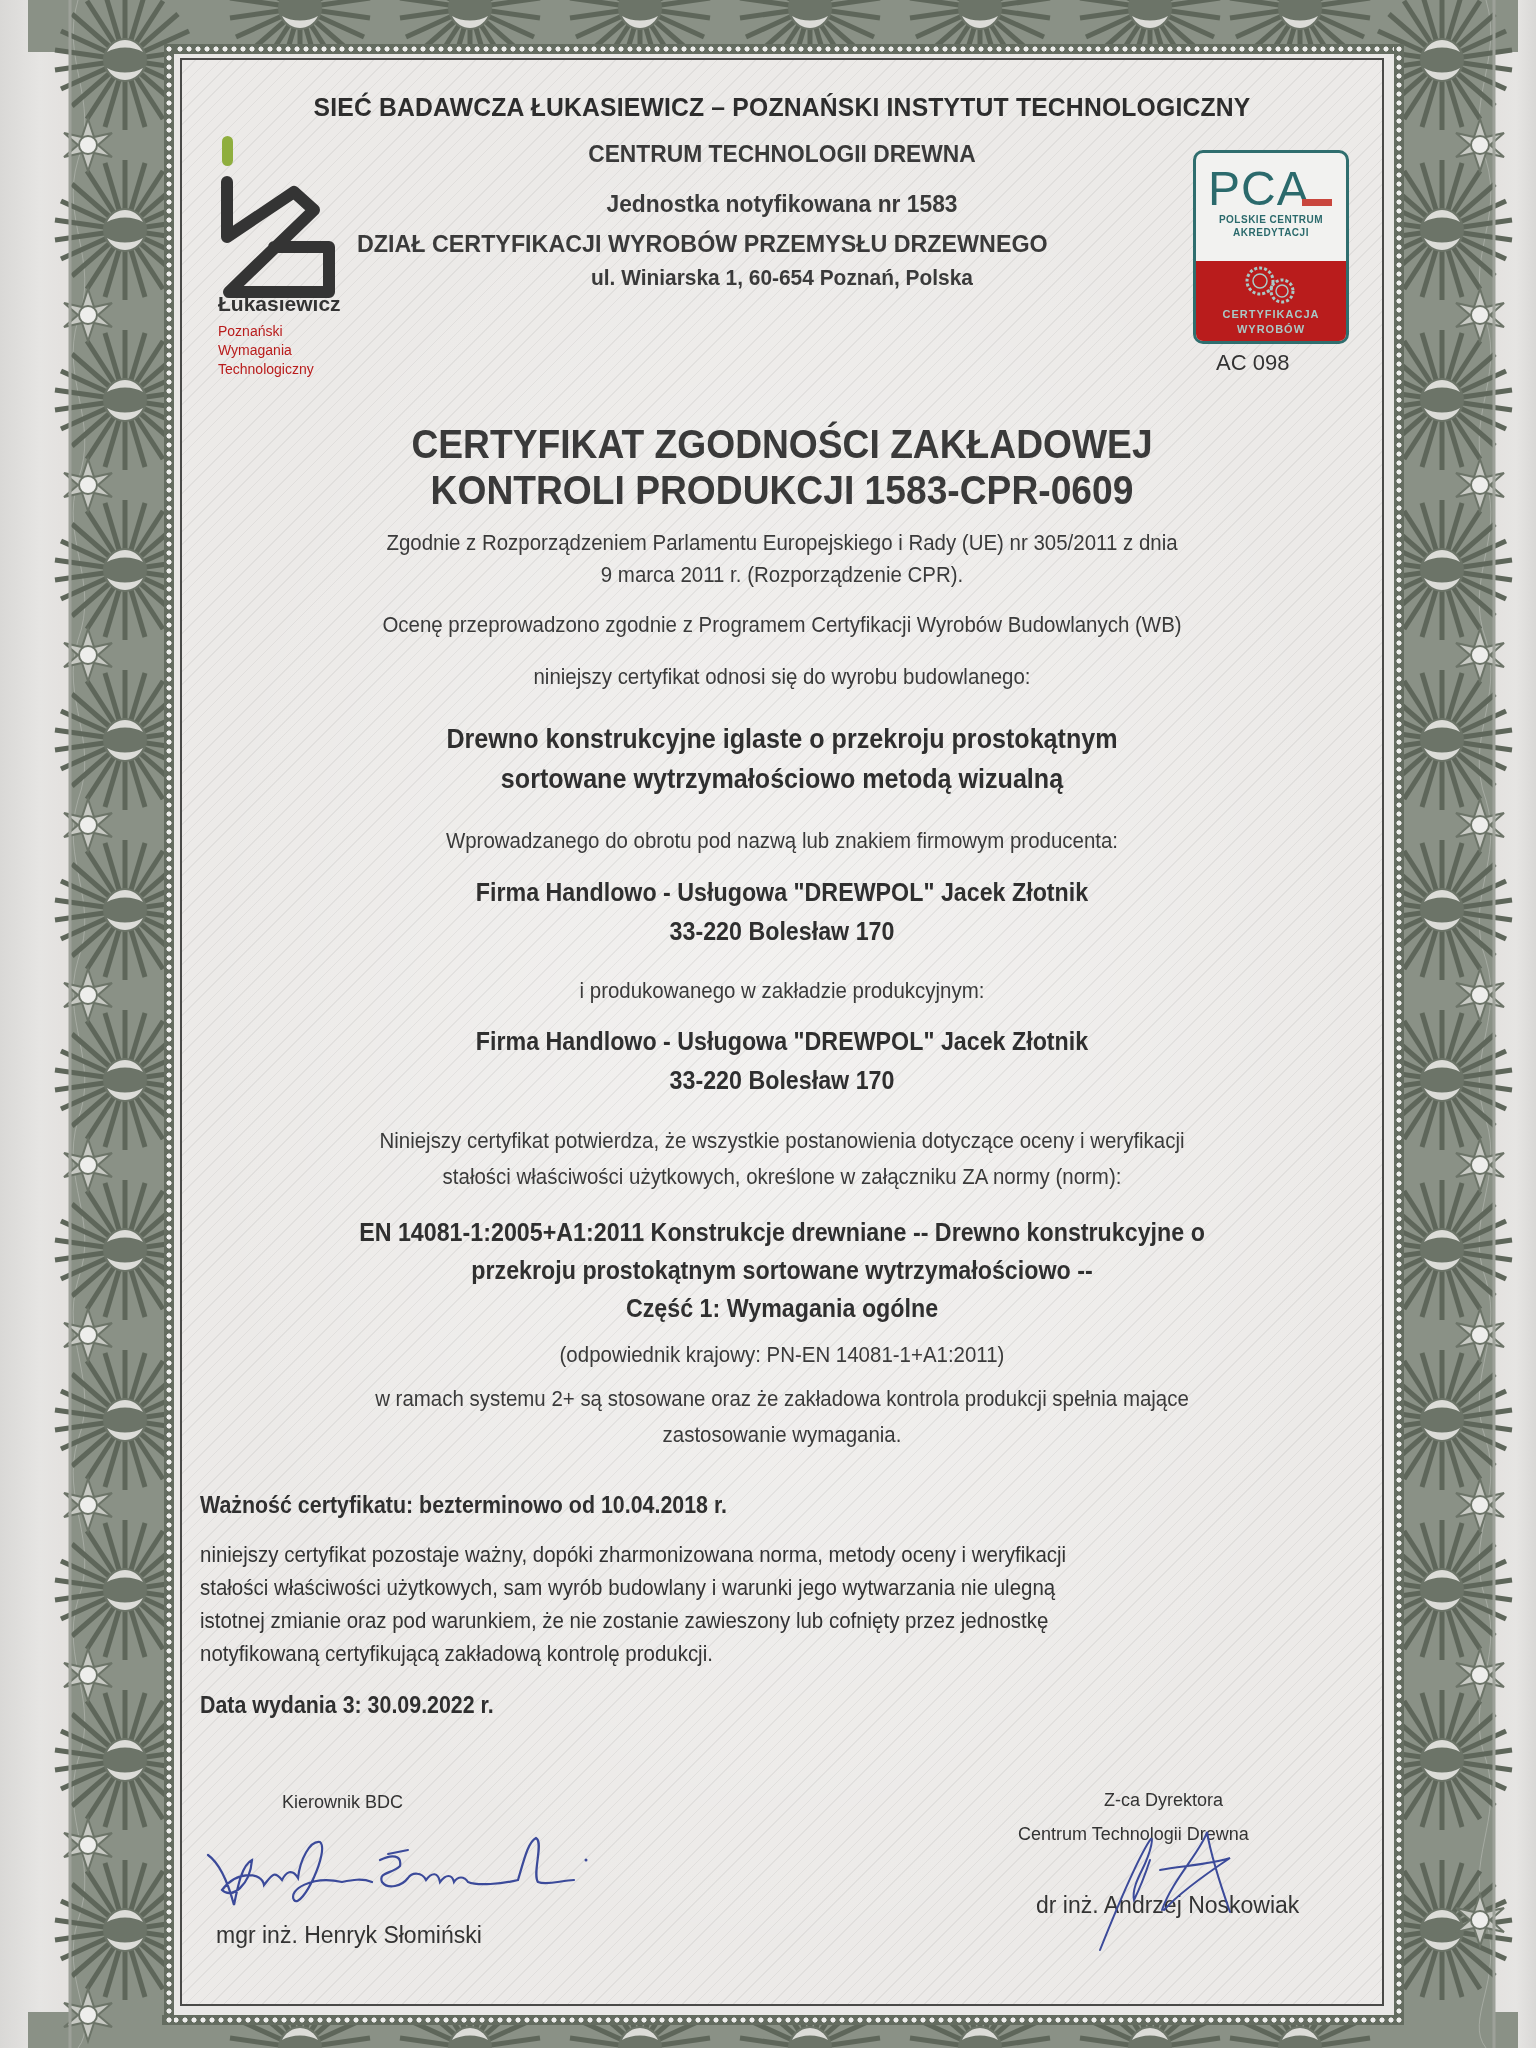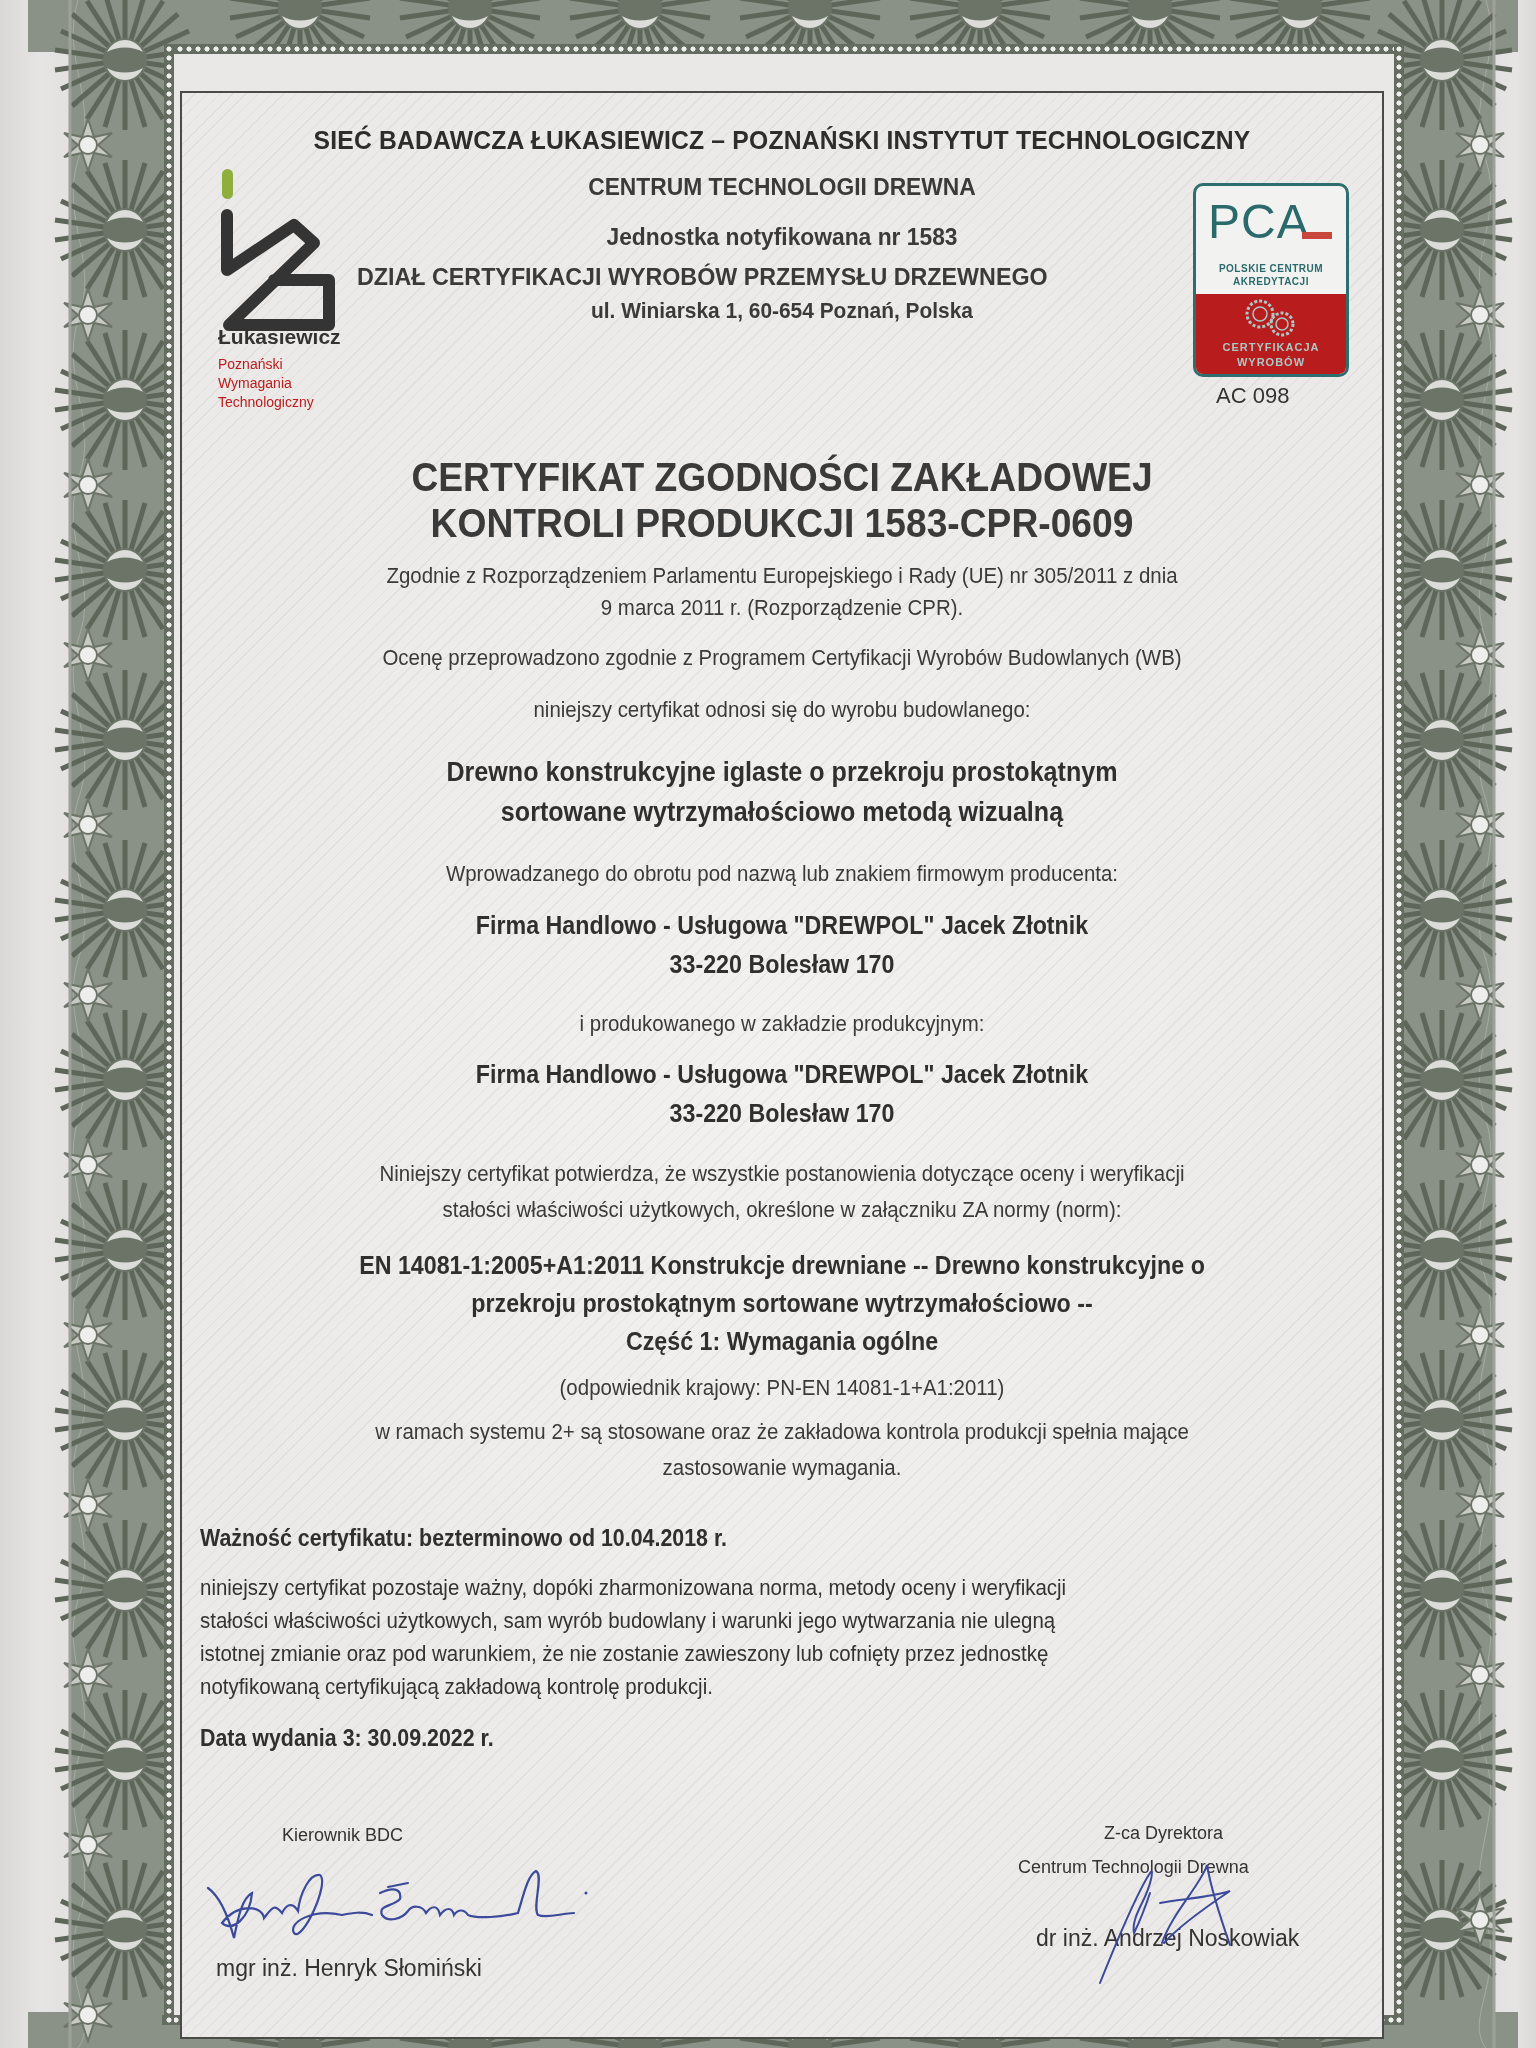--- a/index.html
+++ b/index.html
@@ -33,21 +33,20 @@
       radial-gradient(circle at 5px 5px, #efefed 2.3px, transparent 2.8px) 0 0/10px 9px,
       #646c60;
   }
   
   .sheet {
     position:absolute; left:180px; top:58px; width:1204px; height:1948px;
     background:#eceae8;
     border:2px solid #4a4a48;
     box-sizing:border-box;
     overflow:hidden;
-    margin-top:33px;
   }
   .guilloche {
     position:absolute; inset:0;
     background:
       repeating-linear-gradient(135deg, rgba(120,120,118,0.10) 0 1px, transparent 1px 9px),
       radial-gradient(ellipse at 50% 50%, rgba(255,255,255,0.35), rgba(0,0,0,0) 70%);
     pointer-events:none;
   }
   .content { position:absolute; inset:0; color:#2b2b2b; }
   .c { position:absolute; left:0; right:0; text-align:center; white-space:nowrap; }
@@ -62,21 +61,21 @@
   .logo { position:absolute; left:32px; top:72px; width:140px; height:250px; }
   .logo-name { position:absolute; left:36px; top:232px; font-size:21px; font-weight:bold; color:#333; }
   .logo-sub  { position:absolute; left:36px; top:262px; font-size:14px; line-height:19px; color:#b91c1c; }
 
   .pca {
     position:absolute; left:1011px; top:90px; width:150px; height:188px;
     border:3px solid #2f6e6e; border-radius:10px; background:#f2f2f0; overflow:hidden;
   }
   .pca-letters { position:absolute; left:12px; top:8px; font-size:48px; font-weight:normal; color:#2b6a6c; letter-spacing:1px; }
   .pca-red { position:absolute; left:106px; top:46px; width:30px; height:7px; background:#c9463d; }
-  .pca-sub { position:absolute; left:0; right:0; top:76px; text-align:center; font-size:10px; font-weight:bold; color:#2b6a6c; line-height:13px; letter-spacing:0.5px;}
+  .pca-sub { position:absolute; left:0; right:0; top:60px; text-align:center; font-size:10px; font-weight:bold; color:#2b6a6c; line-height:13px; letter-spacing:0.5px;}
   .pca-panel { position:absolute; left:0; right:0; top:108px; bottom:0; background:#b91c1c; }
   .pca-cert { position:absolute; left:0; right:0; top:46px; text-align:center; font-size:11px; font-weight:bold; color:#a9c9c6; line-height:15px; letter-spacing:1px;}
   .pca-code { position:absolute; left:1034px; top:290px; font-size:22px; color:#333; }
 
   .title1 { top:362px; font-size:40px; font-weight:bold; color:#3a3a3a; transform:scaleX(0.93);}
   .title2 { top:408px; font-size:40px; font-weight:bold; color:#3a3a3a; transform:scaleX(0.93);}
   .p { font-size:22px; color:#3a3a3a; transform:scaleX(0.93);}
   .pb { font-size:27px; font-weight:bold; color:#2f2f2f; transform:scaleX(0.93);}
   .pbs { font-size:25px; font-weight:bold; color:#2f2f2f; transform:scaleX(0.93);}
 

